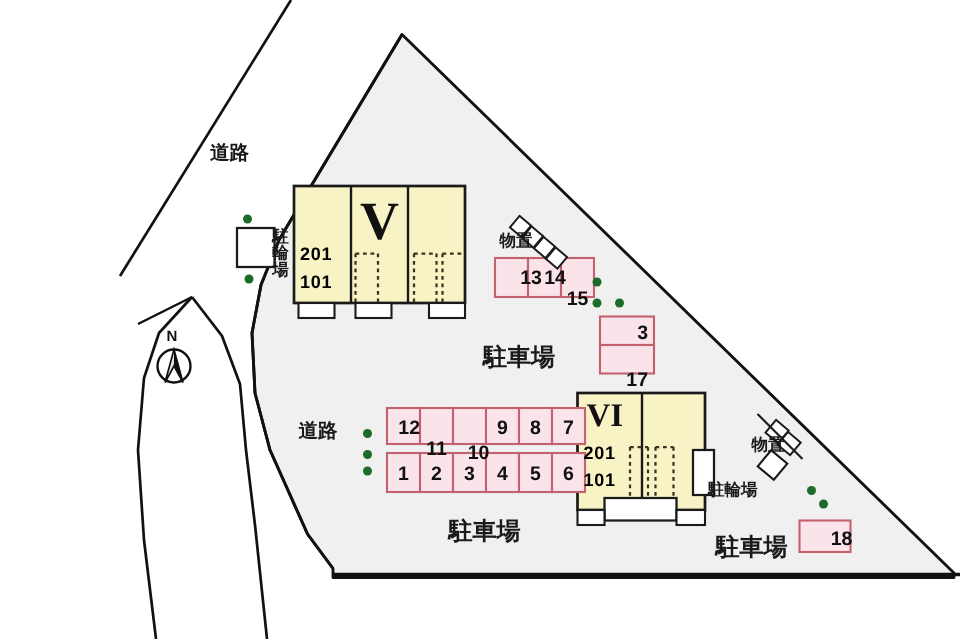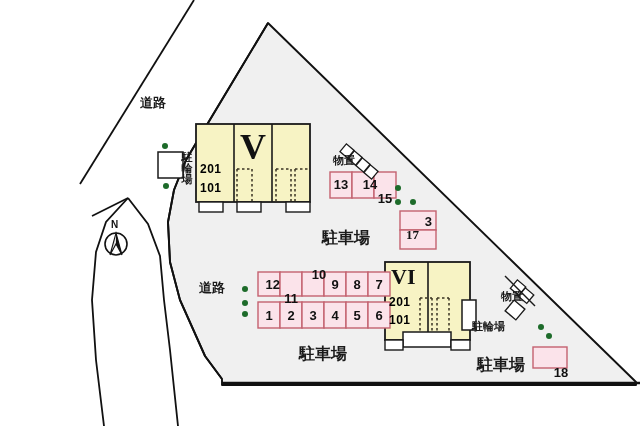--- a/index.html
+++ b/index.html
@@ -212,36 +212,36 @@
   </div>
   <div class="lbl jp small-jp" style="left:472px;top:321px;">駐輪場</div>
 
   <div class="lbl jp small-jp" style="left:333px;top:155px;">物置</div>
   <div class="lbl jp small-jp" style="left:501px;top:291px;">物置</div>
 
   <div class="lbl jp lot-lbl" style="left:322px;top:231px;">駐車場</div>
   <div class="lbl jp lot-lbl" style="left:299px;top:347px;">駐車場</div>
   <div class="lbl jp lot-lbl" style="left:477px;top:358px;">駐車場</div>
 
-  <div class="stall-num" style="left:330px;top:178px;width:22px;">13</div>
+  <div class="stall-num" style="left:330px;top:178px;width:22px;padding-left:13px;">13</div>
   <div class="stall-num" style="left:352px;top:178px;width:36px;">14</div>
   <div class="stall-num" style="left:374px;top:192px;width:22px;">15</div>
 
   <div class="stall-num" style="left:406px;top:215px;width:26px;text-align:right;">3</div>
-  <div class="stall-num" style="left:406px;top:228px;width:26px;text-align:left;font-family:Liberation Serif, serif;">17</div>
+  <div class="stall-num" style="left:406px;top:246px;width:26px;text-align:right;">17</div>
 
   <div class="stall-num" style="left:258px;top:278px;width:22px;text-align:right;">12</div>
   <div class="stall-num" style="left:280px;top:292px;width:22px;">11</div>
-  <div class="stall-num" style="left:302px;top:268px;width:34px;">10</div>
+  <div class="stall-num" style="left:302px;top:295px;width:34px;">10</div>
   <div class="stall-num" style="left:324px;top:278px;width:22px;">9</div>
   <div class="stall-num" style="left:346px;top:278px;width:22px;">8</div>
   <div class="stall-num" style="left:368px;top:278px;width:22px;">7</div>
 
   <div class="stall-num" style="left:258px;top:309px;width:22px;">1</div>
   <div class="stall-num" style="left:280px;top:309px;width:22px;">2</div>
   <div class="stall-num" style="left:302px;top:309px;width:22px;">3</div>
   <div class="stall-num" style="left:324px;top:309px;width:22px;">4</div>
   <div class="stall-num" style="left:346px;top:309px;width:22px;">5</div>
   <div class="stall-num" style="left:368px;top:309px;width:22px;">6</div>
 
-  <div class="stall-num" style="left:533px;top:366px;width:56px;">18</div>
+  <div class="stall-num" style="left:533px;top:352px;width:56px;">18</div>
 
 </div>
 
 </body></html>

